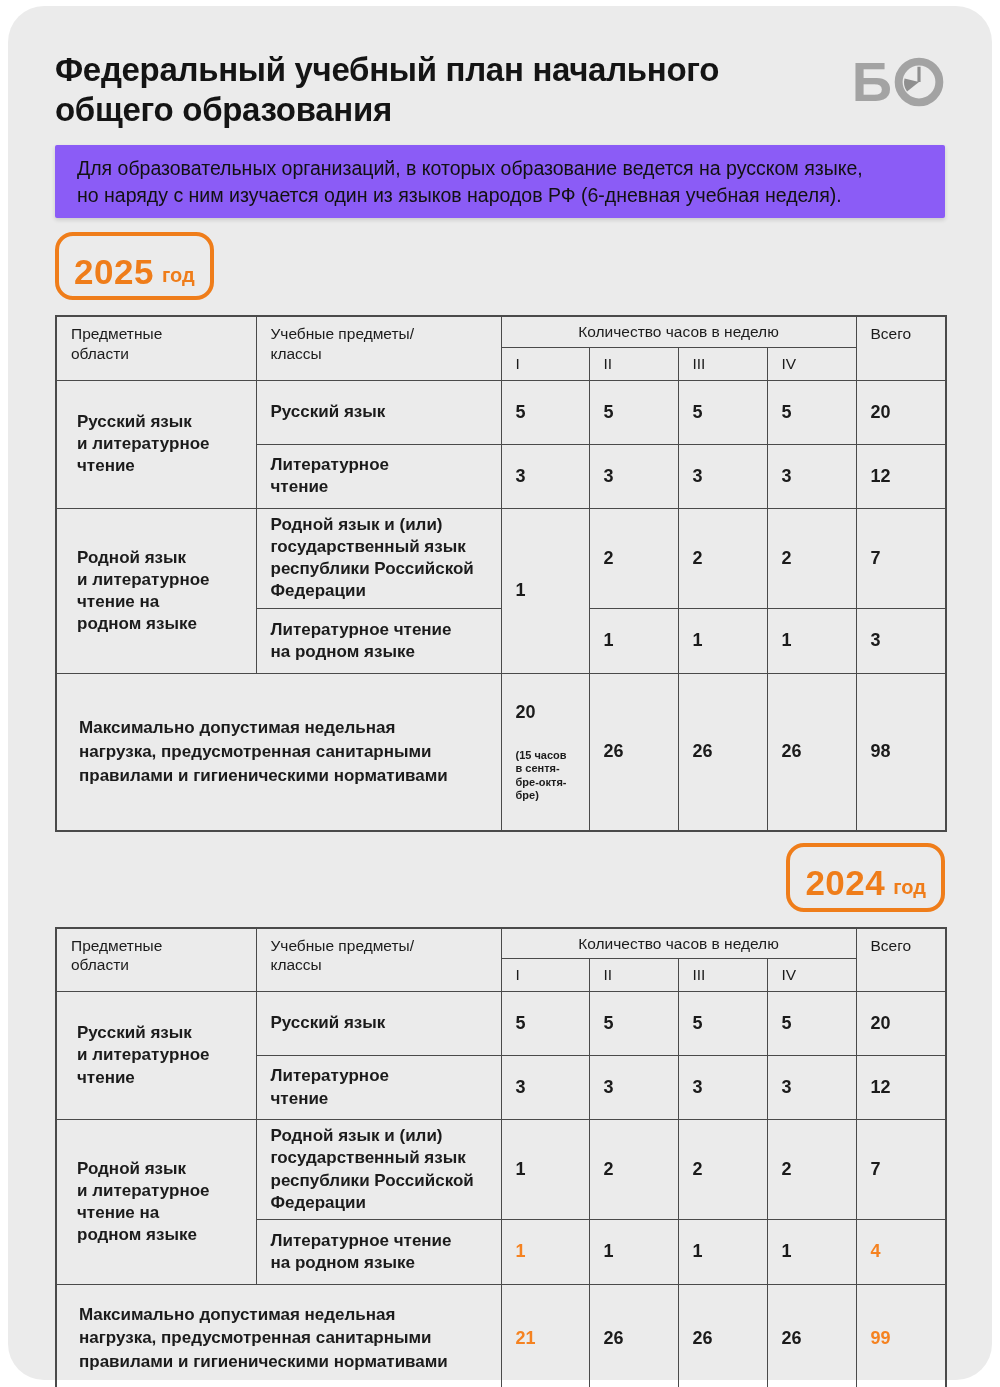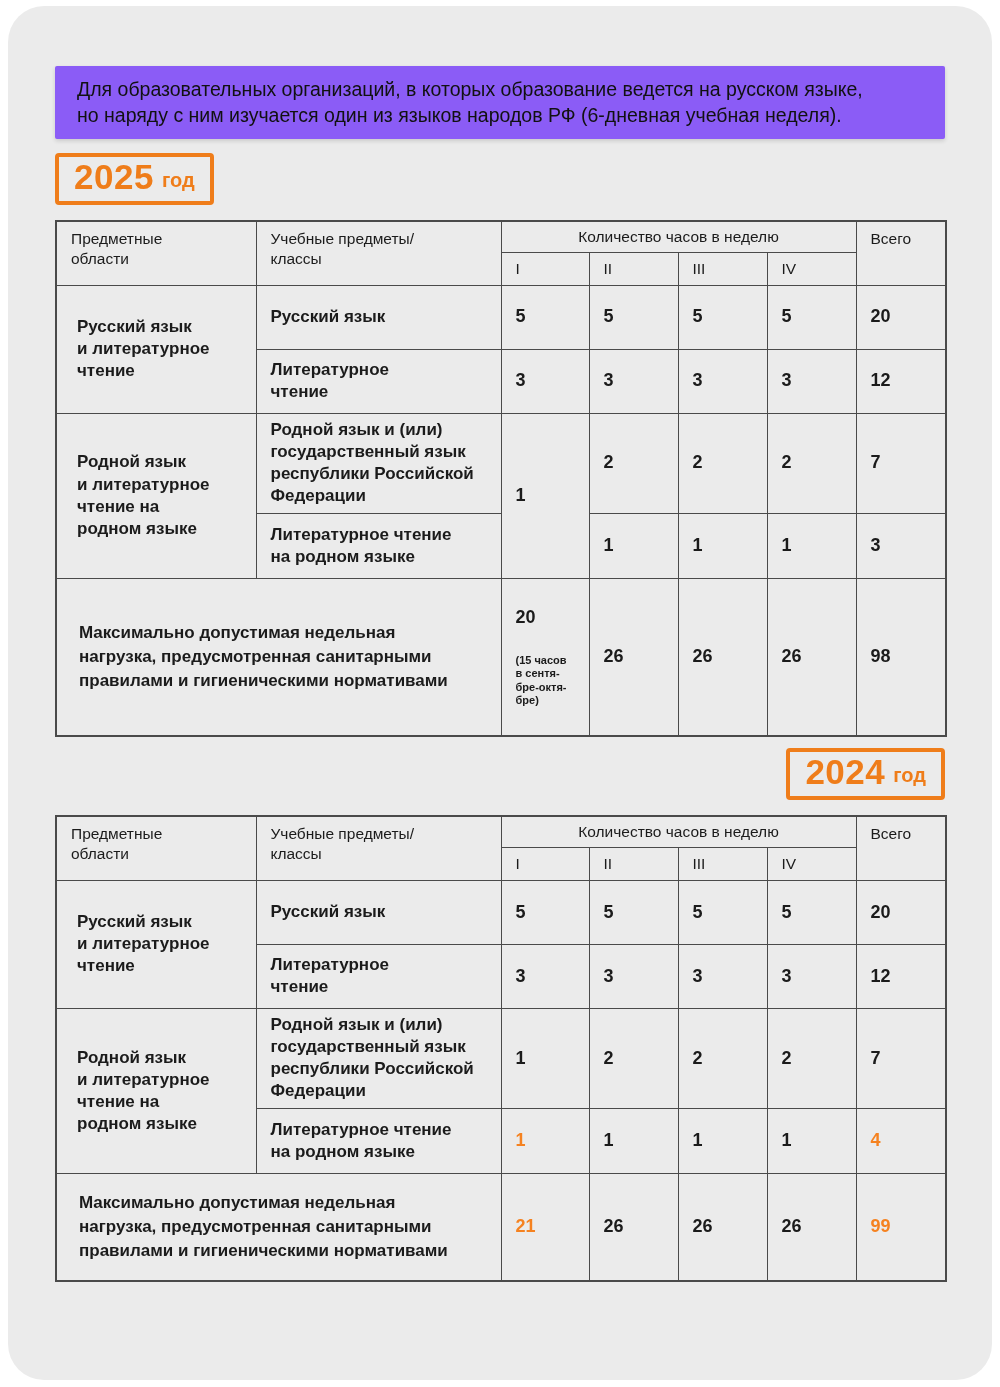--- a/index.html
+++ b/index.html
@@ -78,22 +78,22 @@
     font-weight:700;
     font-size:17px;
     line-height:1.28;
     padding:8px 15px;
     border-radius:13px;
     white-space:pre-line;
     box-shadow:0 2px 3px rgba(0,0,0,0.18);
   }
   .year-badge{
     border:4px solid var(--accent);
-    border-radius:4px;
-    padding:1px 15px 5px 15px;
+    border-radius:18px;
+    padding:17px 15px 5px 15px;
     color:var(--accent);
     display:flex;
     align-items:flex-end;
     gap:8px;
     background:transparent;
   }
   .year-badge .year{
     font-size:35px;
     font-weight:700;
     letter-spacing:0.5px;
@@ -156,20 +156,32 @@
   tr.rb{height:64px;}
   tr.rc{height:100px;}
   tr.rd{height:65px;}
   tr.re{height:108px;}
 </style>
 </head>
 <body>
 
 <div class="card">
 
+  <div class="head-row">
+    <h1 class="title">Федеральный учебный план начального
+общего образования</h1>
+    <div class="logo">
+      <span>Б</span>
+      <svg width="52" height="52" viewBox="0 0 46 46" aria-hidden="true">
+        <circle cx="23" cy="23" r="18" fill="none" stroke="#A3A3A3" stroke-width="7"></circle>
+        <rect x="21.6" y="9.5" width="2.8" height="13.5" fill="#8F8F8F"></rect>
+        <path d="M23,23 L10.2,20 A13.5,13.5 0 0 0 12.4,31.5 Z" fill="#8F8F8F"></path>
+      </svg>
+    </div>
+  </div>
 
   <div class="subtitle-box">
     <p>Для образовательных организаций, в которых образование ведется на русском языке,
 но наряду с ним изучается один из языков народов РФ (6-дневная учебная неделя).</p>
   </div>
 
   <div class="badges-row">
     <div class="year-badge">
       <span class="year">2025</span>
       <span class="year-suffix">год</span>

